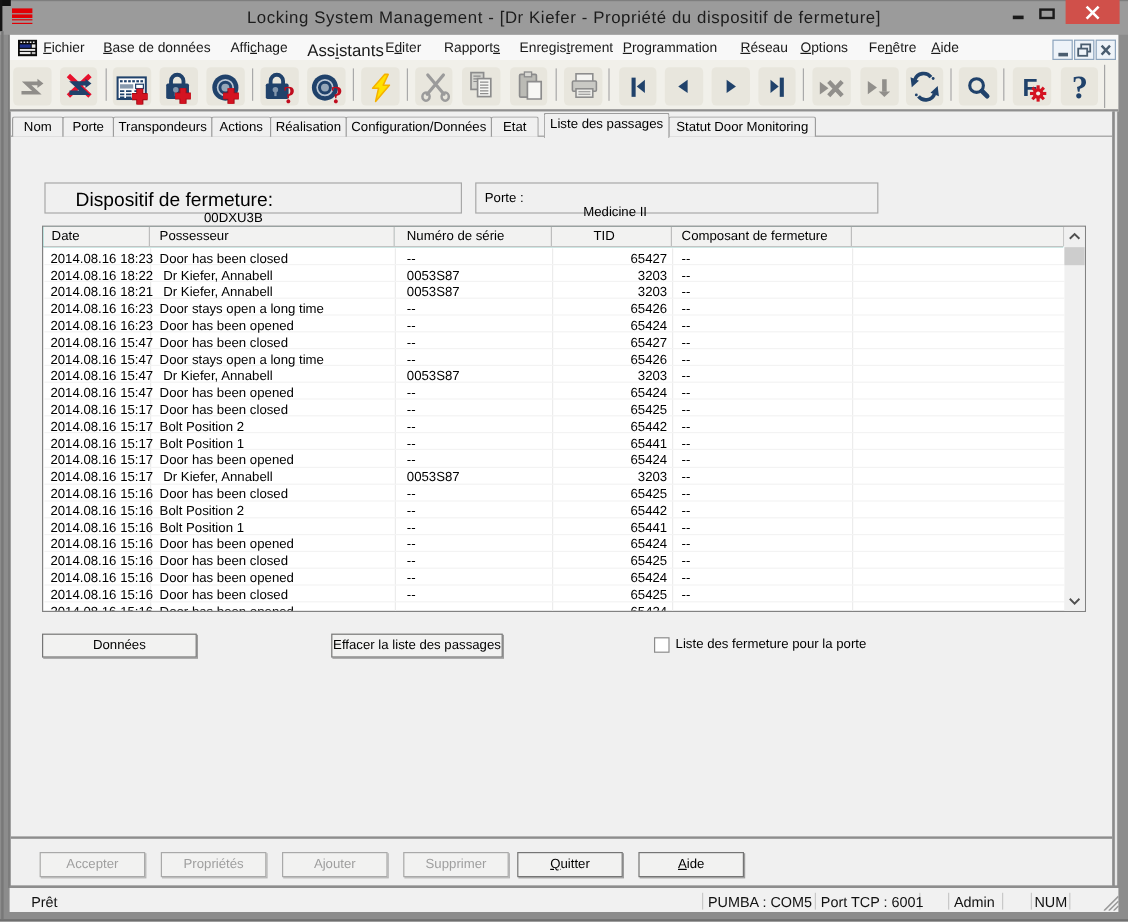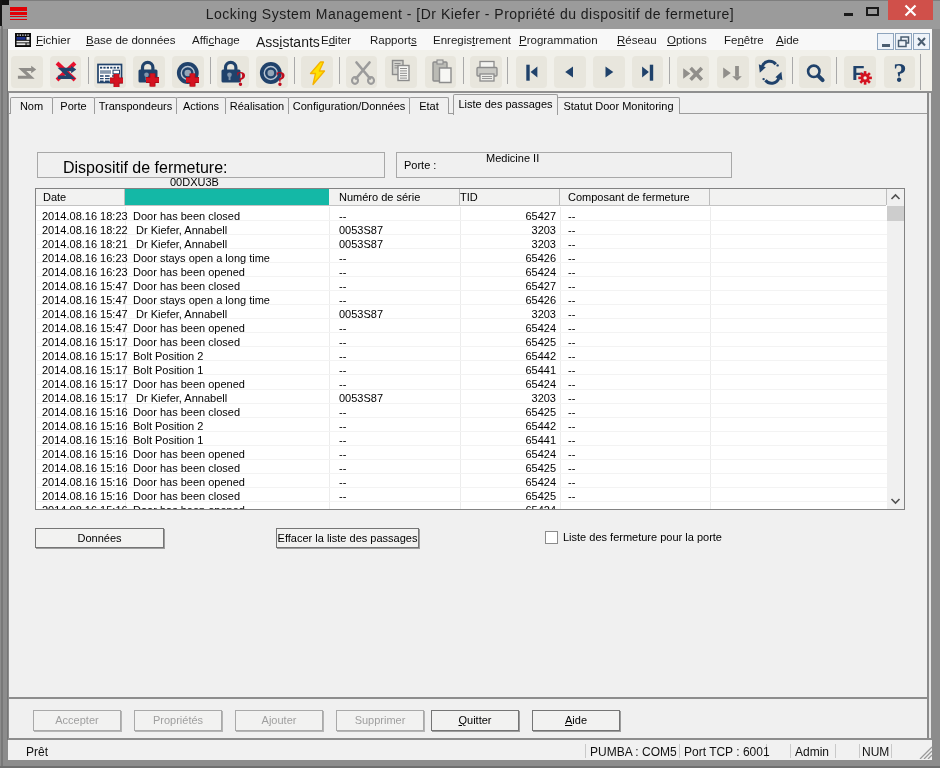--- a/index.html
+++ b/index.html
@@ -265,26 +265,27 @@
 <div class="tab" style="left:225px;width:64px">Réalisation</div>
 <div class="tab" style="left:288px;width:122px">Configuration/Données</div>
 <div class="tab" style="left:409px;width:40px">Etat</div>
 <div class="tab" style="left:453px;top:94px;width:105px;height:21px;line-height:18px;z-index:5;background:#f0f0f0">Liste des passages</div>
 <div class="tab" style="left:557px;width:123px">Statut Door Monitoring</div>
 <div class="a" style="left:37px;top:152px;width:348px;height:26px;border:1px solid #a8a8a8;background:#f0f0f0"></div>
 <div class="a" style="left:63px;top:159px;font-size:16px">Dispositif de fermeture:</div>
 <div class="a" style="left:170px;top:176px;font-size:11px">00DXU3B</div>
 <div class="a" style="left:396px;top:152px;width:336px;height:26px;border:1px solid #a8a8a8;background:#f0f0f0"></div>
 <div class="a" style="left:404px;top:159px;font-size:11px">Porte :</div>
-<div class="a" style="left:486px;top:152px;font-size:11px">Medicine II</div>
+<div class="a" style="left:486px;top:171px;font-size:11px">Medicine II</div>
 <div class="a" style="left:35px;top:188px;width:870px;height:322px;border:1px solid #828282;background:#fff;overflow:hidden">
 <div class="a" style="left:0;top:0;width:850px;height:16.5px;background:#14b8a6;border-bottom:1px solid #c3c3c3">
 <div class="hcell" style="left:0px;width:89px">Date</div>
+<div class="hcell" style="left:89px;width:204px;padding-left:8px">Possesseur</div>
 <div class="hcell" style="left:293px;width:131px;padding-left:10px">Numéro de série</div>
-<div class="hcell" style="left:424px;width:100px;text-align:left;padding-right:12px;padding-left:0">TID</div>
+<div class="hcell" style="left:424px;width:100px;text-align:center;padding-right:12px;padding-left:0">TID</div>
 <div class="hcell" style="left:524px;width:150px;padding-left:8px">Composant de fermeture</div>
 <div class="hcell" style="left:674px;width:177px"></div>
 </div>
 <div class="vline" style="left:89px;top:17.5px;height:303px"></div>
 <div class="vline" style="left:293px;top:17.5px;height:303px"></div>
 <div class="vline" style="left:424px;top:17.5px;height:303px"></div>
 <div class="vline" style="left:524px;top:17.5px;height:303px"></div>
 <div class="vline" style="left:674px;top:17.5px;height:303px"></div>
 <div class="row" style="top:18.0px;border-bottom:1px solid #f3f3f3">
       <span class="c1">2014.08.16 18:23</span>

